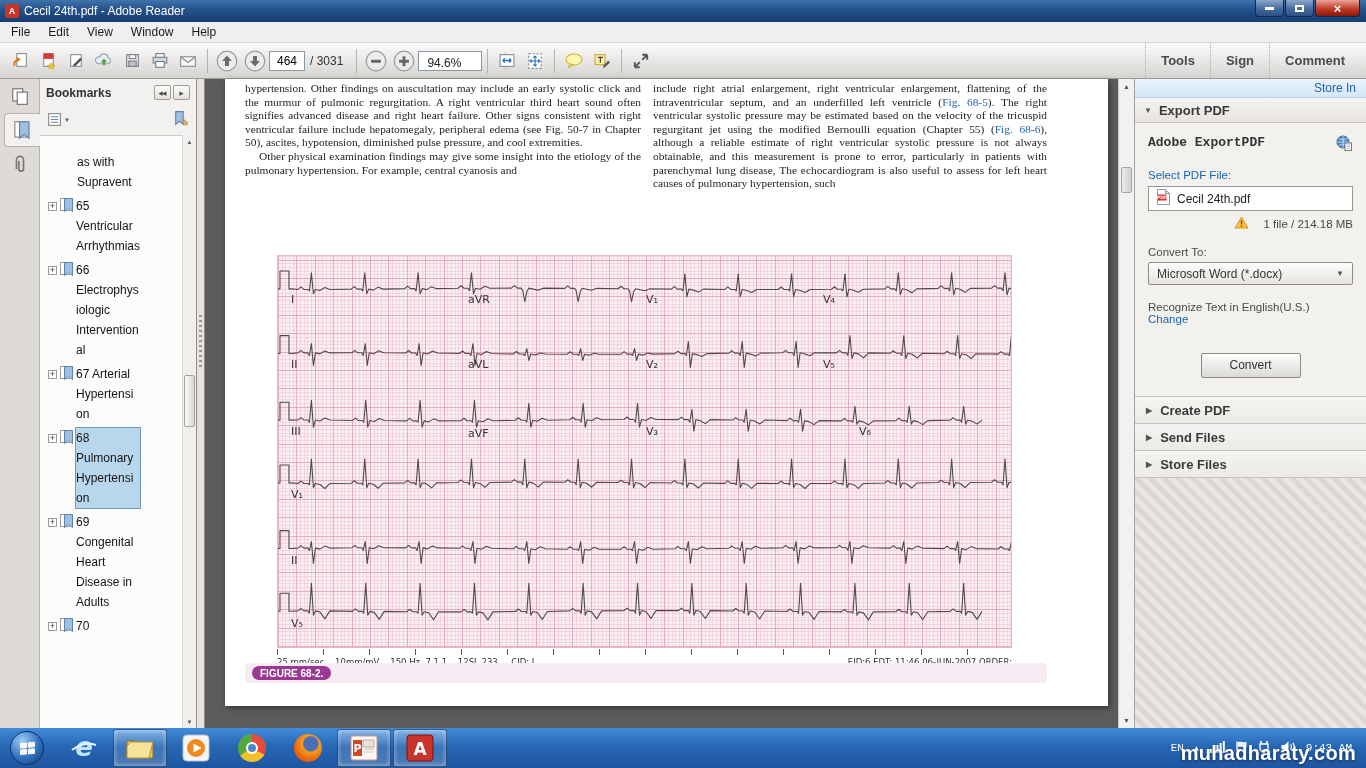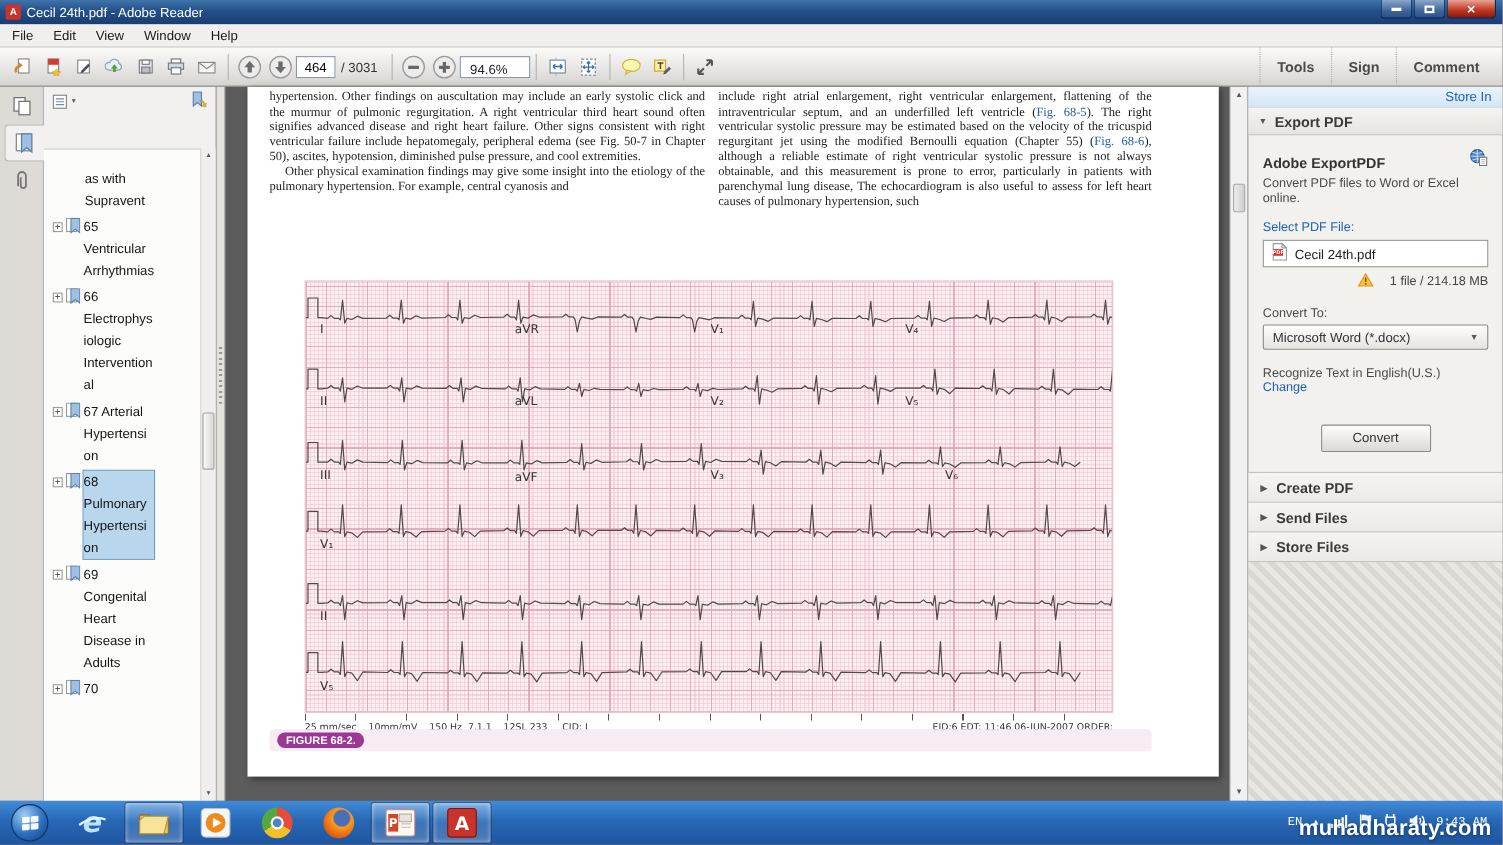--- a/index.html
+++ b/index.html
@@ -112,21 +112,21 @@
 
   
   .rightpanel { position:absolute; right:0; top:0; width:232px; bottom:0; background:#f2f1ee;
     border-left:1px solid #a5a29c; display:flex; flex-direction:column; }
   .signin-bar { height:19px; background:linear-gradient(#eaf3fb,#d4e6f7); display:flex; align-items:center;
     justify-content:flex-end; padding:0 10px; font-size:12px; color:#1b62b5; border-bottom:1px solid #bdd1e5; flex:none;}
   .export-header { height:25px; background:linear-gradient(#f5f4f2,#e6e3df); border-bottom:1px solid #c6c2bc;
     display:flex; align-items:center; padding:0 9px; font-size:13px; font-weight:bold; color:#3a3a3a; gap:7px; flex:none;}
   .tri { font-size:8px; color:#555; }
   .panel-body { padding:12px 13px 0 13px; flex:none; }
-  .tool-title-row { display:flex; justify-content:space-between; align-items:flex-end; }
+  .tool-title-row { display:flex; justify-content:space-between; align-items:flex-start;font-family:Liberation Mono, monospace; }
   .tool-title { font-size:13px; font-weight:bold; color:#333; }
   .panel-desc { font-size:11.5px; color:#4a4a4a; margin-top:4px; line-height:14px; width:185px; }
   .select-label { font-size:11.5px; color:#1b62b5; margin-top:13px; }
   .file-box { margin-top:5px; height:25px; background:#fff; border:1px solid #9a978f; display:flex; align-items:center;
     padding:0 7px; gap:7px; font-size:12px; color:#222; }
   .file-info-row { display:flex; justify-content:flex-end; align-items:center; gap:15px; margin-top:5px;
     font-size:11.5px; color:#444; }
   .convert-label { margin-top:15px; font-size:11.5px; color:#4a4a4a; }
   .format-select { margin-top:4px; height:23px; border:1px solid #8f8c86; border-radius:2px;
     background:linear-gradient(#fdfdfc,#e6e3df); display:flex; align-items:center; justify-content:space-between;
@@ -318,20 +318,27 @@
         </svg>
     </div>
     <div class="strip-icon">
       <svg width="18" height="20" viewBox="0 0 15 17">
           <path d="M4.5 13 V5 a3 3 0 0 1 6 0 v7.5 a2 2 0 0 1 -4 0 V6" fill="none" stroke="#777" stroke-width="1.4"></path>
         </svg>
     </div>
   </div>
 
   <div class="bm-panel">
+    <div class="bm-header">
+      <span>Bookmarks</span>
+      <span style="margin-left:auto;display:flex;">
+        <span class="bm-hbtn">◀◀</span>
+        <span class="bm-hbtn">▶</span>
+      </span>
+    </div>
     <div class="bm-toolbar">
       <span style="display:flex;align-items:center;gap:2px;">
         <svg width="15" height="15" viewBox="0 0 14 14">
             <rect x="1.5" y="1.5" width="11" height="11" fill="#fff" stroke="#8a8a8a"></rect>
             <path d="M3.5 4.5 h7 M3.5 7 h7 M3.5 9.5 h7" stroke="#6a8bb5"></path>
           </svg>
         <span class="tri" style="font-size:6px;">▼</span>
       </span>
       <span style="margin-left:auto;">
         <svg width="17" height="16" viewBox="0 0 16 15">
@@ -472,21 +479,20 @@
         <span class="tool-title">Adobe ExportPDF</span>
         <span>
           <svg width="18" height="16" viewBox="0 0 18 16">
               <circle cx="8" cy="7" r="6" fill="#4a86c8" stroke="#2d5f96"></circle>
               <path d="M2 7 h12 M8 1 v12 M3.5 3.5 q4.5 2.4 9 0 M3.5 10.5 q4.5-2.4 9 0" stroke="#dce9f6" fill="none" stroke-width=".8"></path>
               <rect x="10" y="8" width="6.5" height="7.5" fill="#fff" stroke="#777"></rect>
               <path d="M11.5 10 h3.5 M11.5 11.7 h3.5 M11.5 13.4 h3.5" stroke="#9ab" stroke-width=".7"></path>
             </svg>
         </span>
       </div>
-      <div class="panel-desc">Convert PDF files to Word or Excel online.</div>
       <div class="select-label">Select PDF File:</div>
       <div class="file-box">
         <span>
           <svg width="14" height="16" viewBox="0 0 14 16">
               <path d="M1.5 .5 h8 l4 4 v11 h-12 z" fill="#fff" stroke="#999"></path>
               <path d="M9.5 .5 l4 4 h-4z" fill="#ddd" stroke="#999"></path>
               <rect x="1.5" y="5.5" width="9" height="6" fill="#d6302c"></rect>
               <text x="6" y="10.2" text-anchor="middle" font-size="4.6" fill="#fff" font-family="DejaVu Sans,sans-serif" font-weight="bold">PDF</text>
             </svg>
         </span>

